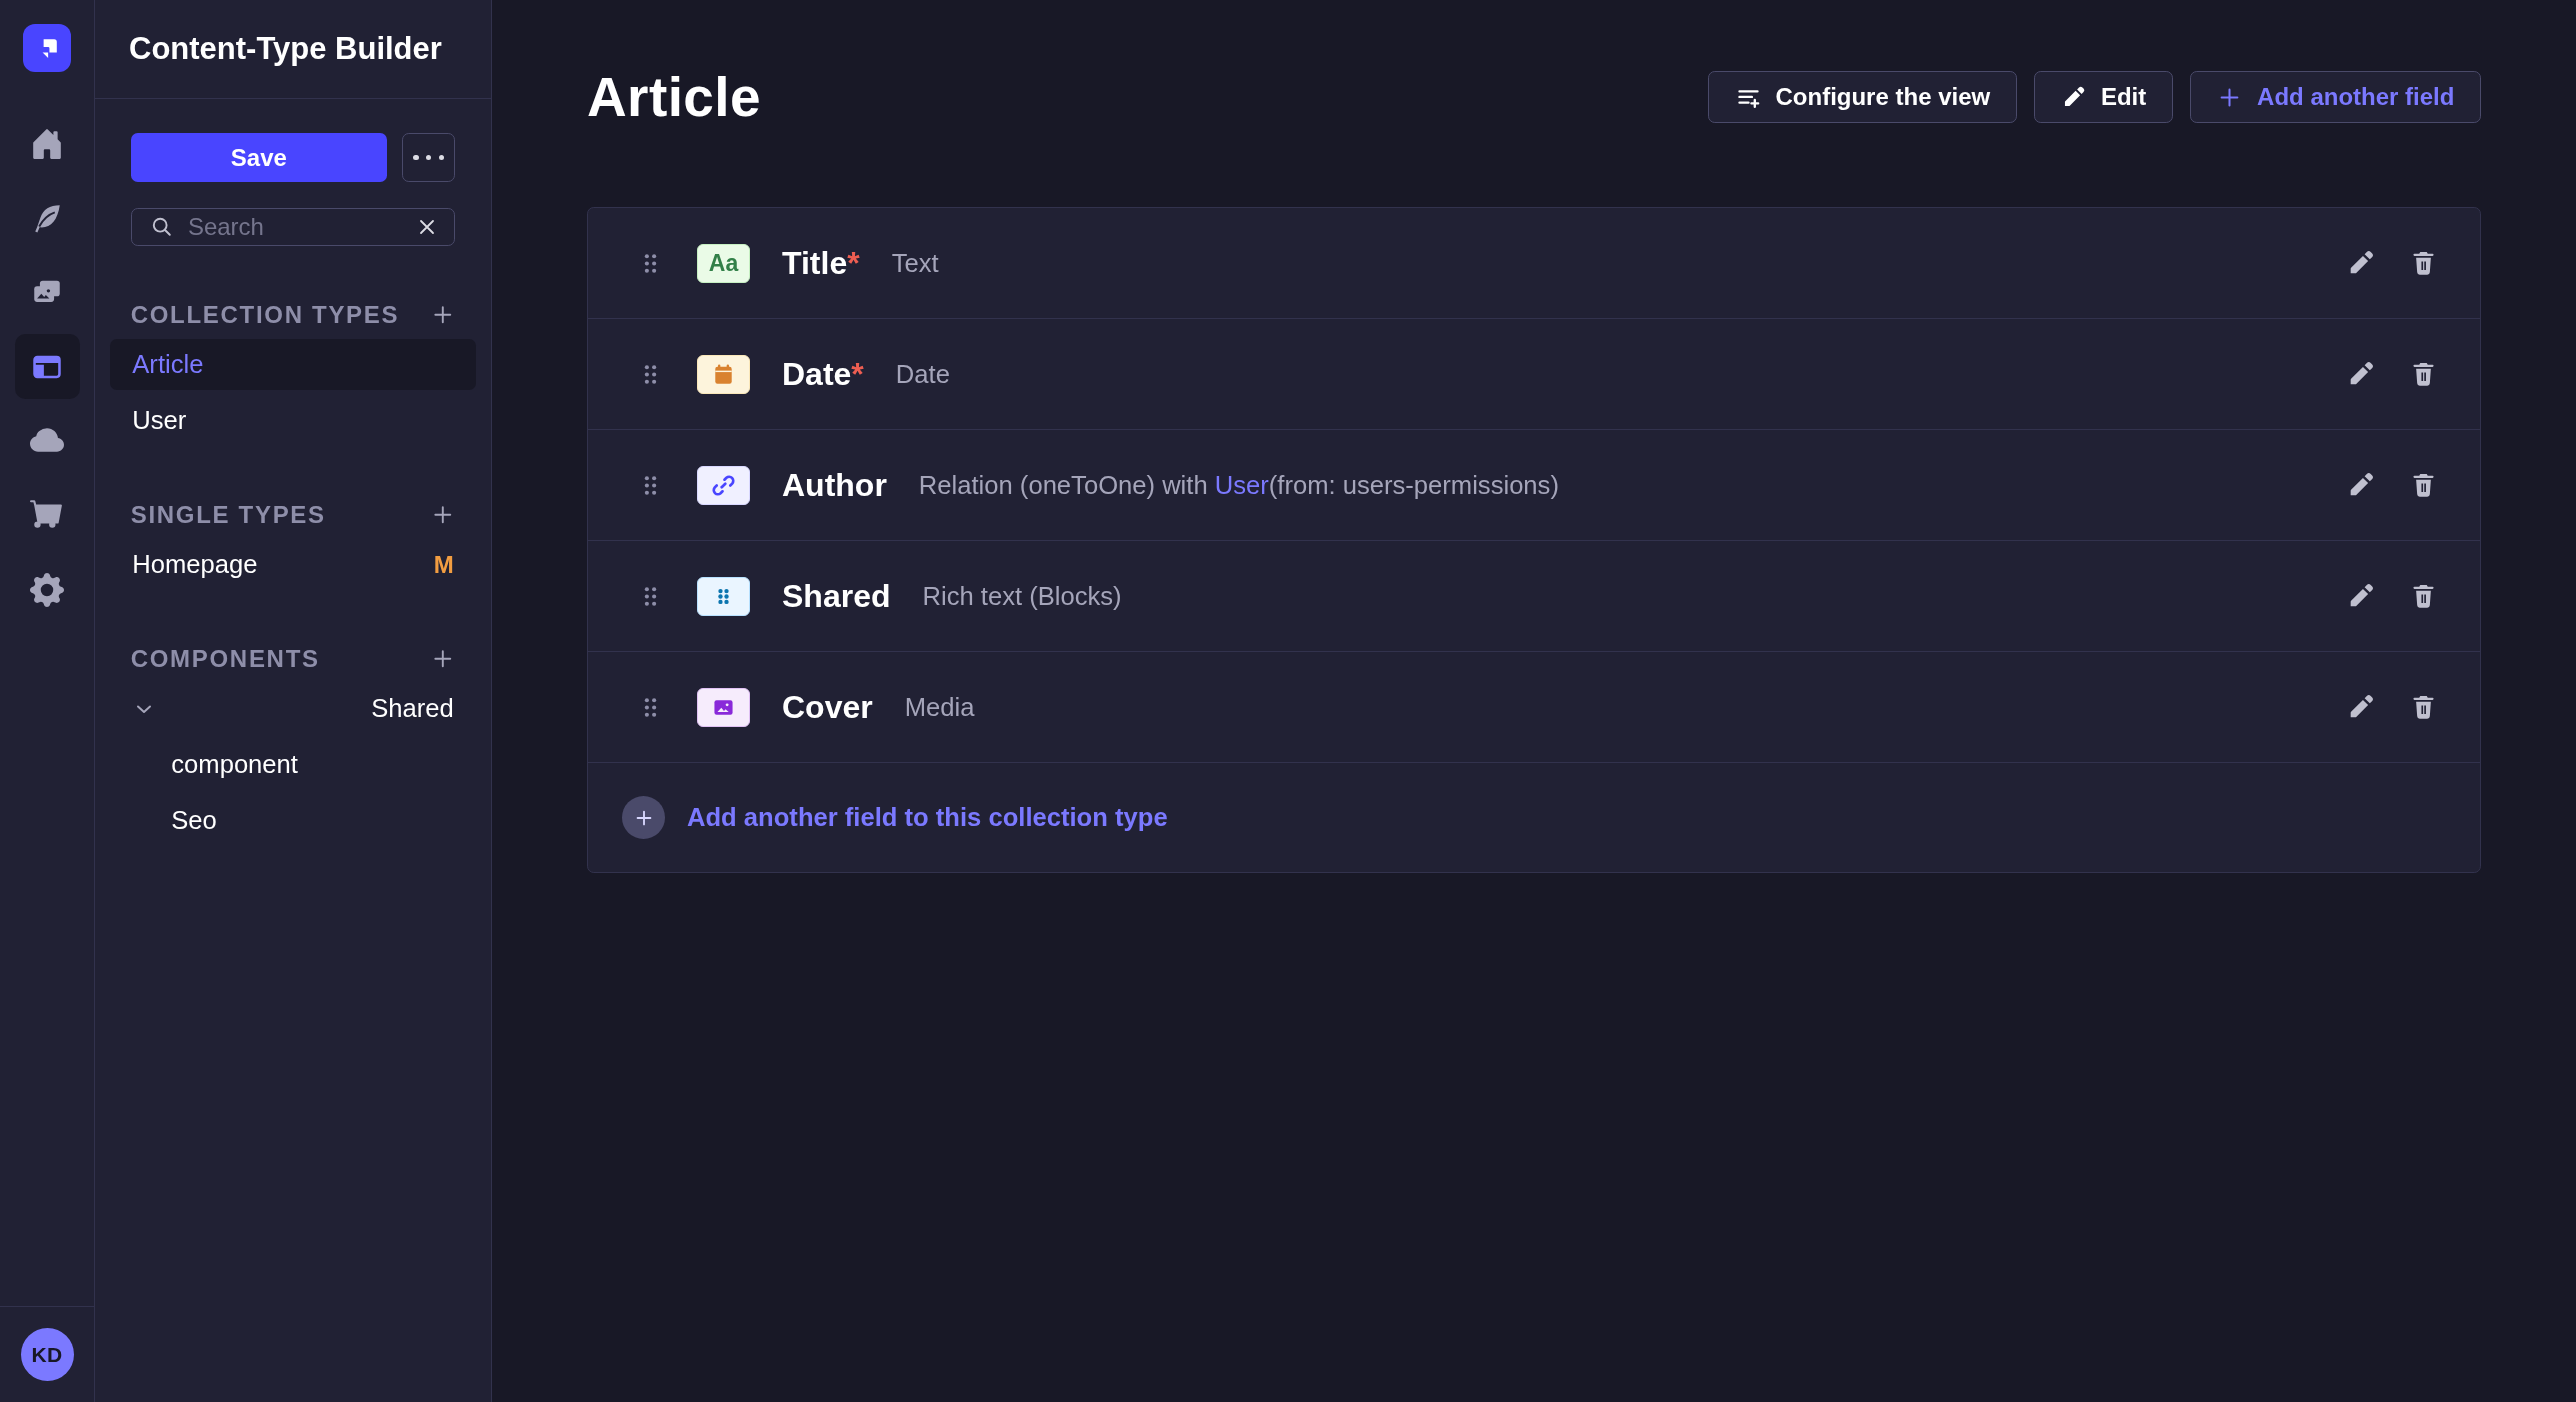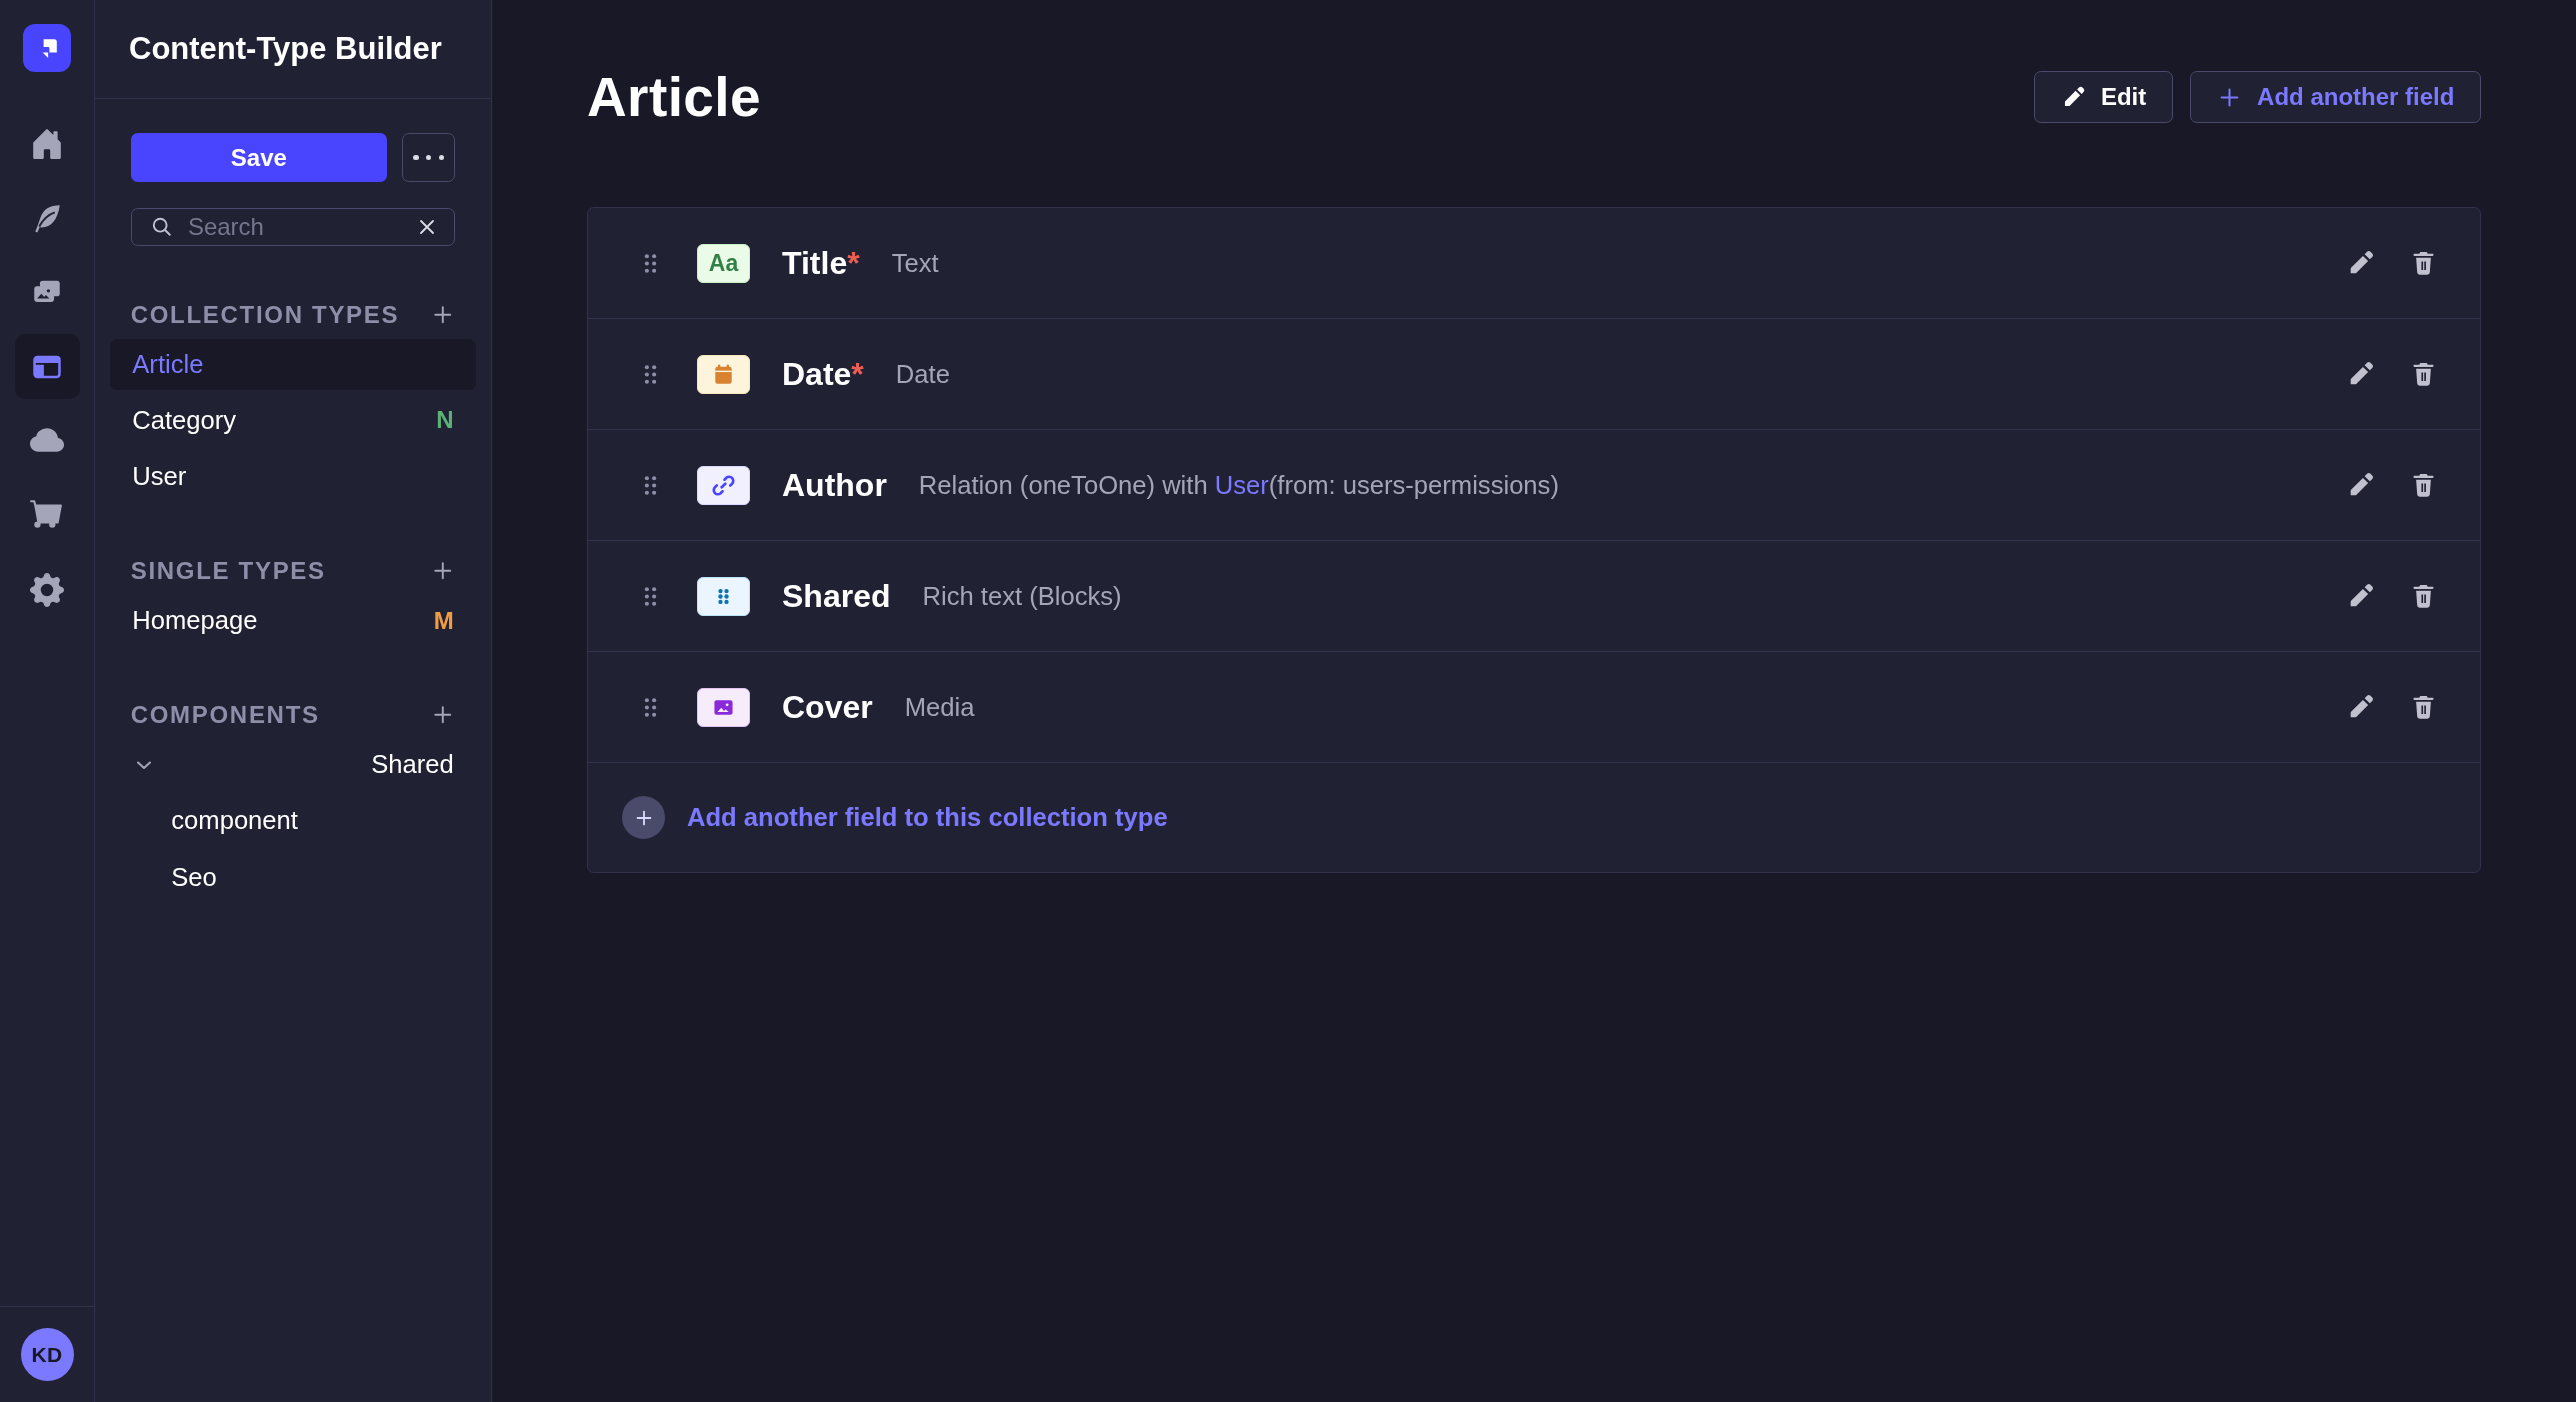--- a/index.html
+++ b/index.html
@@ -178,24 +178,20 @@
         <button class="section-add">
           <svg viewBox="0 0 24 24" fill="none" stroke="currentColor" stroke-width="1.8" stroke-linecap="round">
               <path d="M12 5v14M5 12h14"></path>
             </svg>
         </button>
       </div>
       <div class="nav-item active">
         <span>Article</span>
       </div>
       <div class="nav-item">
-        <span>Category</span>
-        <span class="badge badge-green">N</span>
-      </div>
-      <div class="nav-item">
         <span>User</span>
       </div>
 
       <div class="section-head">
         <span class="section-label">SINGLE TYPES</span>
         <button class="section-add">
           <svg viewBox="0 0 24 24" fill="none" stroke="currentColor" stroke-width="1.8" stroke-linecap="round">
               <path d="M12 5v14M5 12h14"></path>
             </svg>
         </button>
@@ -225,20 +221,27 @@
       <div class="nav-item child-item">
         <span>Seo</span>
       </div>
     </div>
   </aside>
 
   <main class="main">
     <div class="main-header">
       <h1 class="page-title">Article</h1>
       <div class="hdr-buttons">
+        <button class="btn">
+          <svg viewBox="0 0 24 24" fill="none" stroke="currentColor" stroke-width="2.1" stroke-linecap="round">
+            <path d="M4 6.5h16M4 11.5h11M4 16.5h8"></path>
+              <path d="M17.6 14.2v6M14.6 17.2h6"></path>
+          </svg>
+          <span>Configure the view</span>
+        </button>
         <button class="btn">
           <svg viewBox="0 0 24 24" fill="currentColor">
             <path d="M16.9 3.1a2.1 2.1 0 0 1 3 0l1 1a2.1 2.1 0 0 1 0 3l-1.7 1.7-4-4zM13.9 6.1l4 4L8.7 19.3a1 1 0 0 1-.7.3H4.4v-3.6a1 1 0 0 1 .3-.7z"></path>
           </svg>
           <span>Edit</span>
         </button>
         <button class="btn btn-accent">
           <svg viewBox="0 0 24 24" fill="none" stroke="currentColor" stroke-width="1.8" stroke-linecap="round">
               <path d="M12 5v14M5 12h14"></path>
             </svg>

